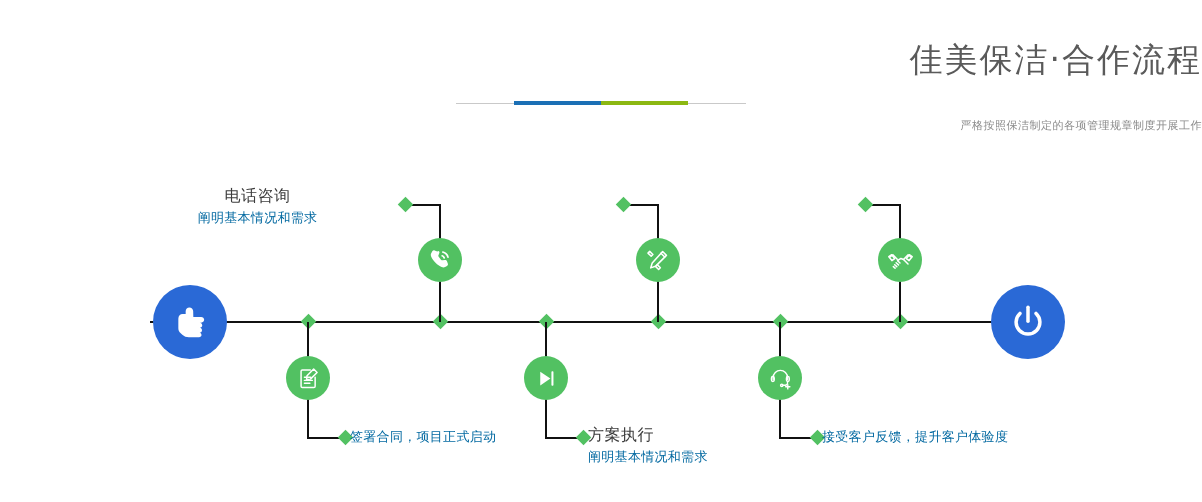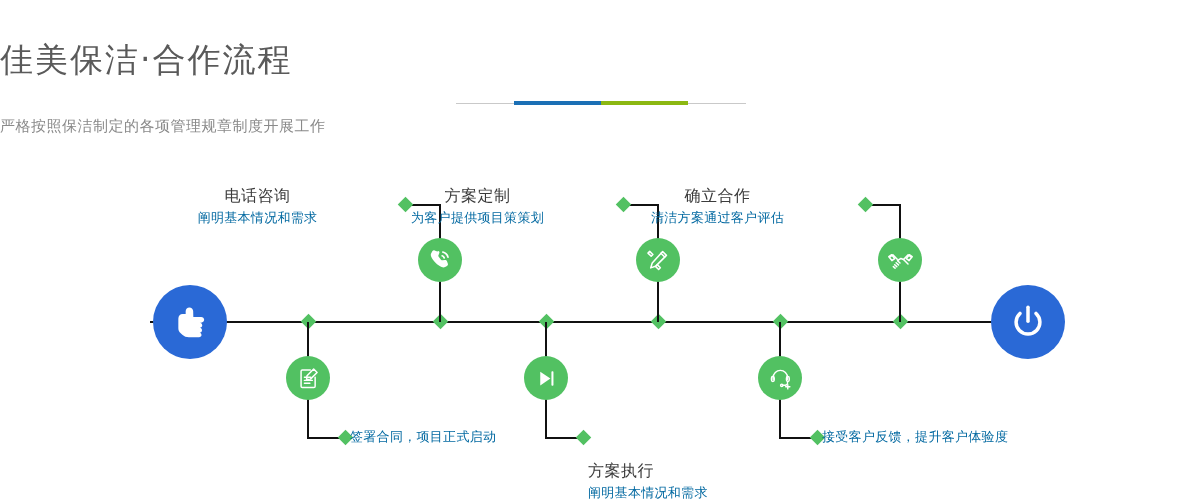--- a/index.html
+++ b/index.html
@@ -3,35 +3,35 @@
 <meta charset="utf-8">
 <style>
   html,body{margin:0;padding:0;}
   body{
     width:1202px;height:502px;background:#ffffff;overflow:hidden;
     font-family:"DejaVu Sans","Liberation Sans",sans-serif;
   }
   #root{position:relative;width:1202px;height:502px;}
 
   
-  .hdr{position:absolute;left:0;top:0;width:1202px;text-align:left;}
+  .hdr{position:absolute;left:0;top:0;width:1202px;text-align:right;}
   .hdr-title{
     font-size:33px;line-height:40px;color:#5a5a5a;letter-spacing:2px;
     margin-top:40px;font-weight:400;
   }
   .hdr-divider{
     position:relative;width:290px;height:4px;margin:21px auto 0 auto;
   }
   .hdr-divider .rule{
     position:absolute;left:0;top:1.5px;width:290px;height:1px;background:#c9c9c9;
   }
   .hdr-divider .seg-a{position:absolute;left:58px;top:0;width:87px;height:4px;}
   .hdr-divider .seg-b{position:absolute;left:145px;top:0;width:87px;height:4px;}
   .hdr-sub{
-    font-size:15px;line-height:20px;color:#8a8a8a;margin-top:11px;letter-spacing:.5px;
+    font-size:11px;line-height:20px;color:#8a8a8a;margin-top:11px;letter-spacing:.5px;
   }
 
   
   .axis{
     position:absolute;left:150px;top:321px;width:906px;height:2px;background:#111111;
   }
   .endcap{
     position:absolute;width:74px;height:74px;border-radius:50%;
     display:flex;align-items:center;justify-content:center;
   }
@@ -117,48 +117,40 @@
   <div class="diamond" style="left:618px;top:199px;background:#52c162;"></div>
   <div class="node" style="left:636px;top:238px;background:#52c162;">
     <span>
       <svg width="26" height="26" viewBox="0 0 32 32" fill="none" stroke="#ffffff" stroke-width="1.9" stroke-linecap="round" stroke-linejoin="round">
         <path d="M21.7 5.6 26.4 10.3 12.9 23.8 7 25.7l1.9-5.9z"></path>
         <path d="M19.6 7.7 24.3 12.4"></path>
         <path d="M5.8 5.4 9.7 9.3 7.6 11.4 3.7 7.5z"></path>
         <path d="M12.9 23.8l3.9 3.9 2.1-2.1-3.9-3.9"></path>
       </svg>
     </span>
-  </div>
-  <div class="lbl right-al" style="left:340px;top:186px;width:275px;">
-    <div class="t">方案定制</div>
-    <div class="d">为客户提供项目策策划</div>
   </div>
 
   <div class="vline" style="left:899px;top:205px;height:117px;"></div>
   <div class="hline" style="left:867px;top:204px;width:34px;"></div>
   <div class="diamond" style="left:860px;top:199px;background:#52c162;"></div>
   <div class="node" style="left:878px;top:238px;background:#52c162;">
     <span>
       <svg width="27" height="27" viewBox="0 0 32 32" fill="none" stroke="#ffffff" stroke-width="1.8" stroke-linecap="round" stroke-linejoin="round">
         <path d="M3.5 11.8 7 9.3l5.1 5.3"></path>
         <path d="M28.5 11.8 25 9.3l-5.4 5.6-3.1-1.3-3.9 2.4"></path>
         <path d="M12.6 16.3l2.8 2.6"></path>
         <path d="M10.8 18.6l2.8 2.6"></path>
         <path d="M9.1 21.0l2.5 2.3"></path>
         <path d="M7.5 23.2l2.1 1.9"></path>
         <path d="M19.6 14.9l5.3 5.2"></path>
         <path d="M5.5 9.1 2.2 11.5l3.6 4.6 3.3-2.4z"></path>
         <path d="M26.5 9.1l3.3 2.4-3.6 4.6-3.3-2.4z"></path>
       </svg>
     </span>
   </div>
-  <div class="lbl right-al" style="left:580px;top:186px;width:275px;">
-    <div class="t">确立合作</div>
-    <div class="d">清洁方案通过客户评估</div>
-  </div>
 
   <div class="vline" style="left:307px;top:322px;height:117px;"></div>
   <div class="hline" style="left:309px;top:437px;width:34px;"></div>
   <div class="diamond" style="left:340px;top:432px;background:#52c162;"></div>
   <div class="node" style="left:286px;top:356px;background:#52c162;">
     <span>
       <svg width="25" height="25" viewBox="0 0 32 32" fill="none" stroke="#ffffff" stroke-width="1.9" stroke-linecap="round" stroke-linejoin="round">
         <path d="M24.5 14.3V26a1.6 1.6 0 0 1-1.6 1.6H8.1A1.6 1.6 0 0 1 6.5 26V6.6A1.6 1.6 0 0 1 8.1 5h10.2"></path>
         <path d="M10.8 14.5h8"></path>
         <path d="M10.8 18.4h10"></path>
@@ -175,21 +167,21 @@
   <div class="hline" style="left:547px;top:437px;width:34px;"></div>
   <div class="diamond" style="left:578px;top:432px;background:#52c162;"></div>
   <div class="node" style="left:524px;top:356px;background:#52c162;">
     <span>
       <svg width="25" height="25" viewBox="0 0 32 32" fill="#ffffff">
         <path d="M8 7.2 21 16 8 24.8z"></path>
         <rect x="22.3" y="6.6" width="2.6" height="18.8" rx="1"></rect>
       </svg>
     </span>
   </div>
-  <div class="lbl left-al" style="left:588px;top:425px;width:300px;margin-top:36px;">
+  <div class="lbl left-al" style="left:588px;top:425px;width:300px;">
     <div class="t">方案执行</div>
     <div class="d">阐明基本情况和需求</div>
   </div>
 
   <div class="vline" style="left:779px;top:322px;height:117px;"></div>
   <div class="hline" style="left:781px;top:437px;width:34px;"></div>
   <div class="diamond" style="left:812px;top:432px;background:#52c162;"></div>
   <div class="node" style="left:758px;top:356px;background:#52c162;">
     <span>
       <svg width="25" height="25" viewBox="0 0 32 32" fill="none" stroke="#ffffff" stroke-width="1.8" stroke-linecap="round" stroke-linejoin="round">

